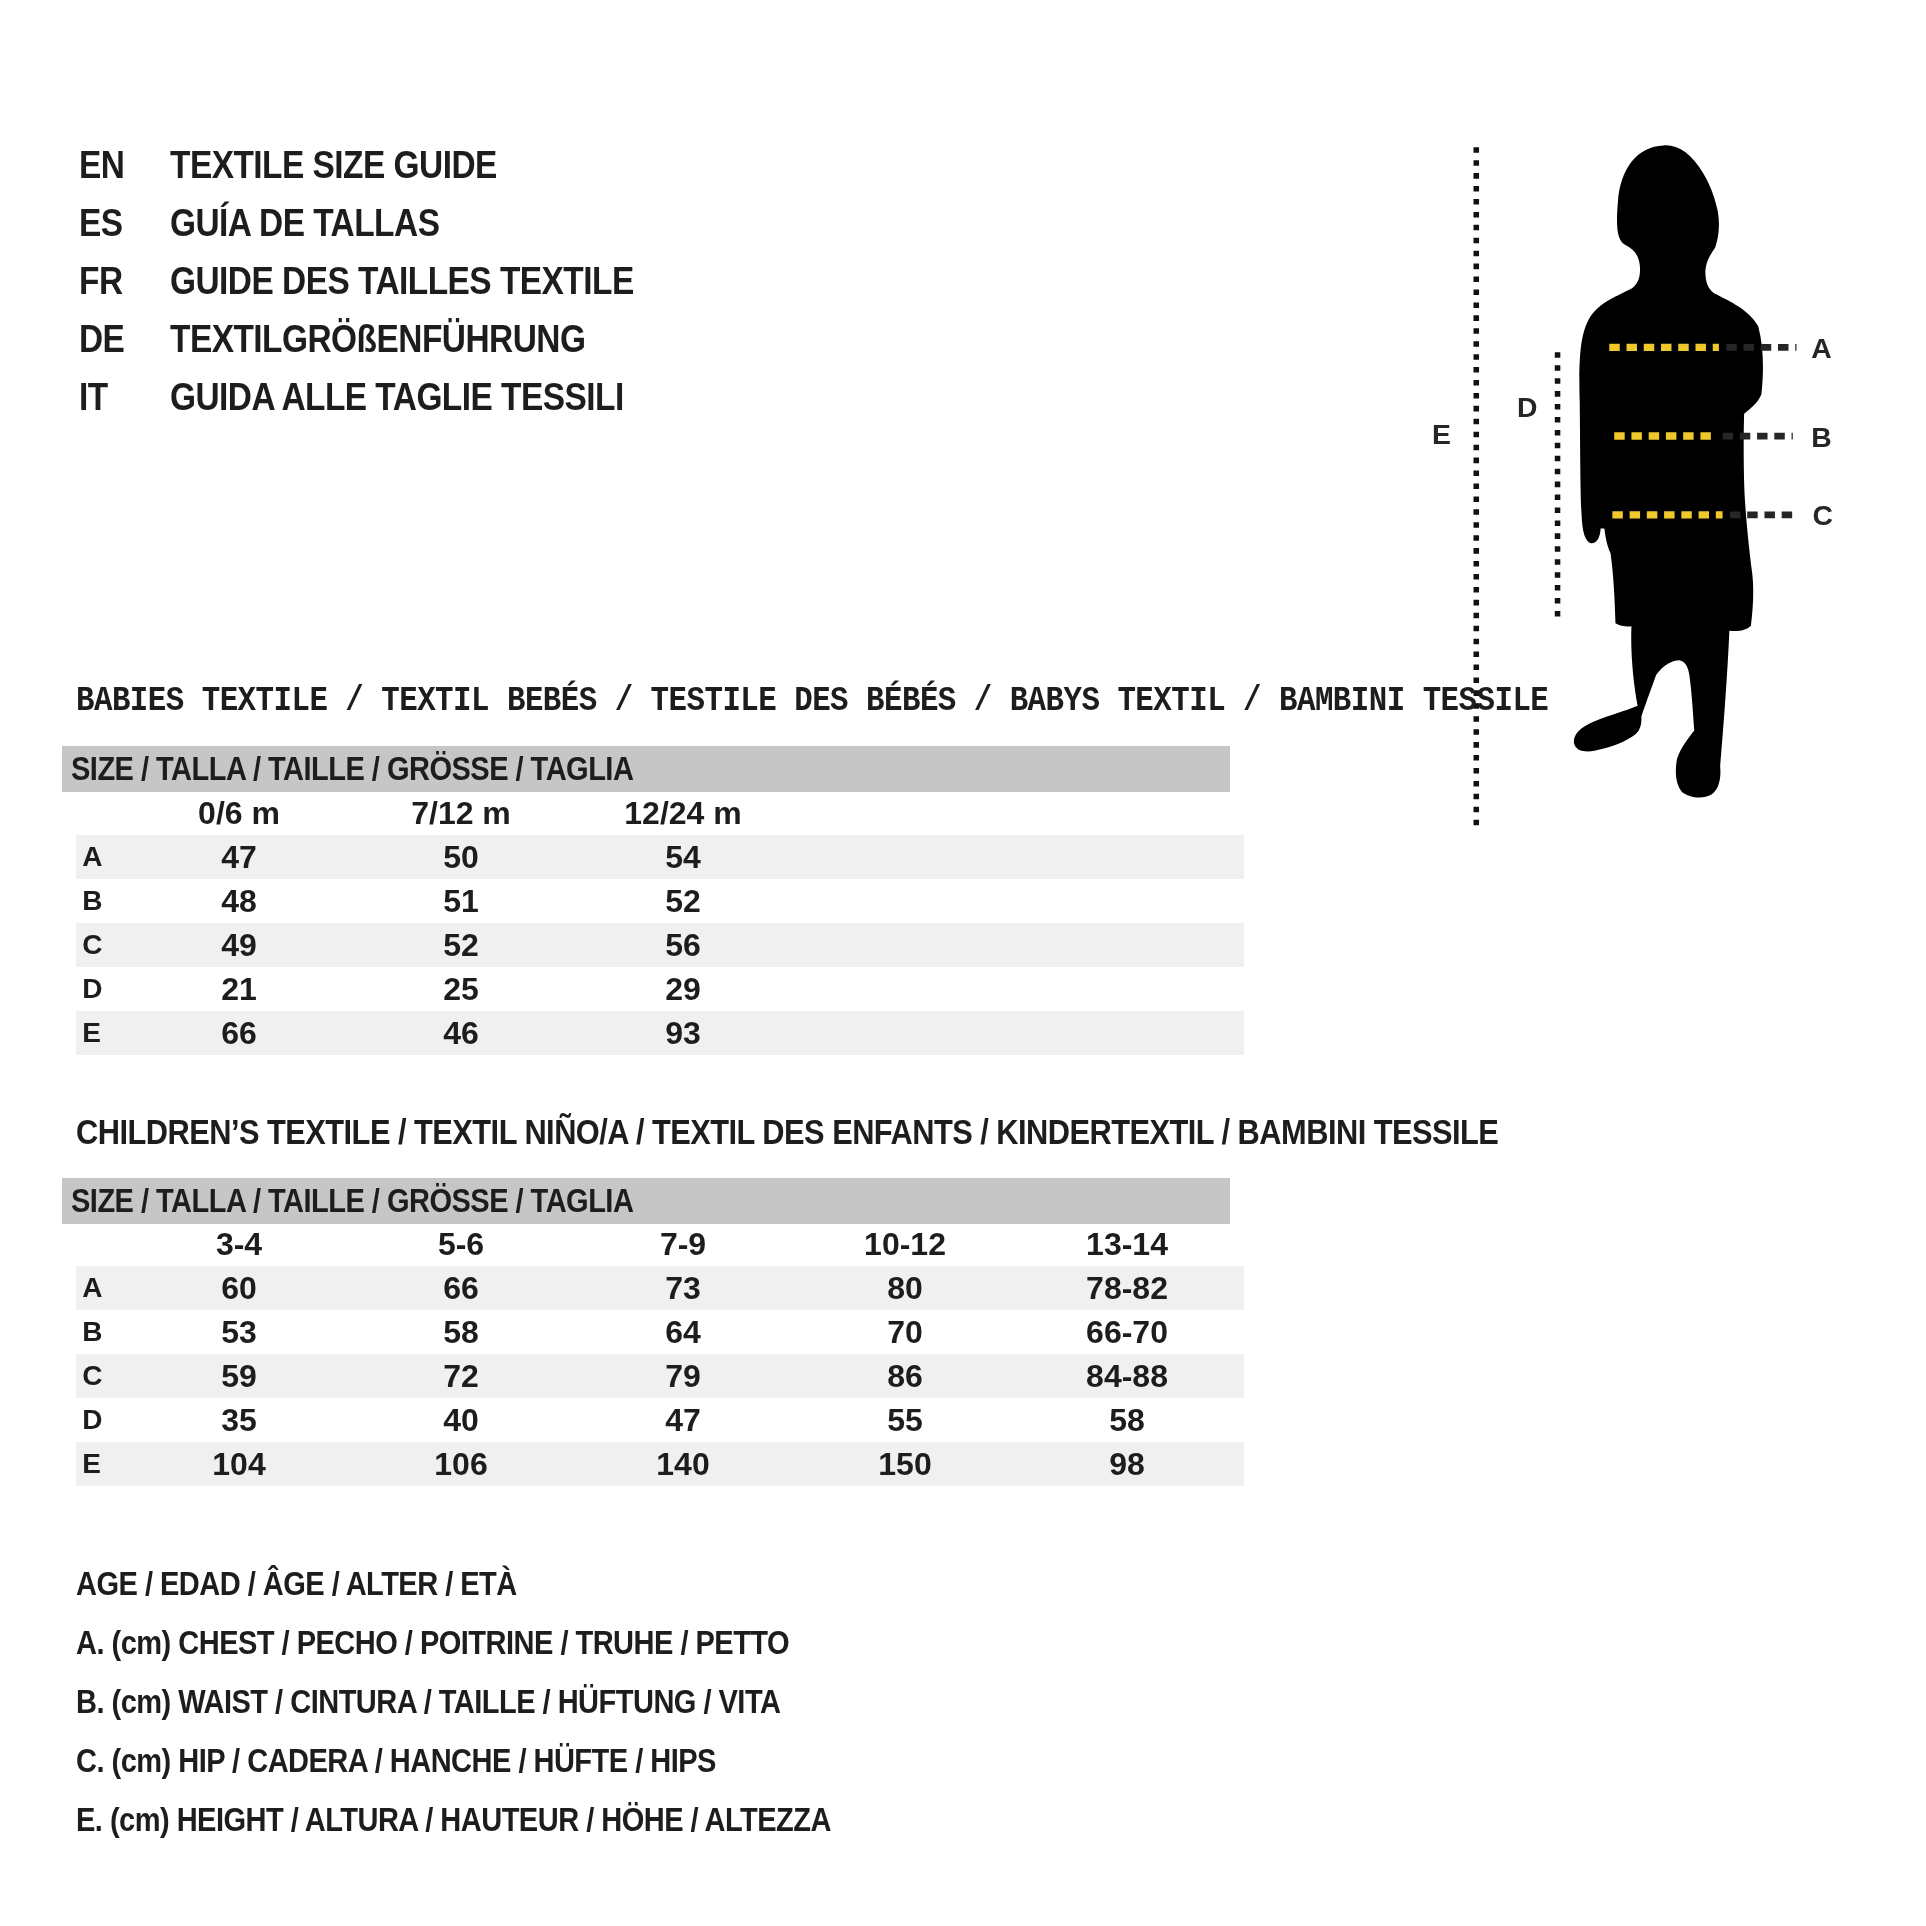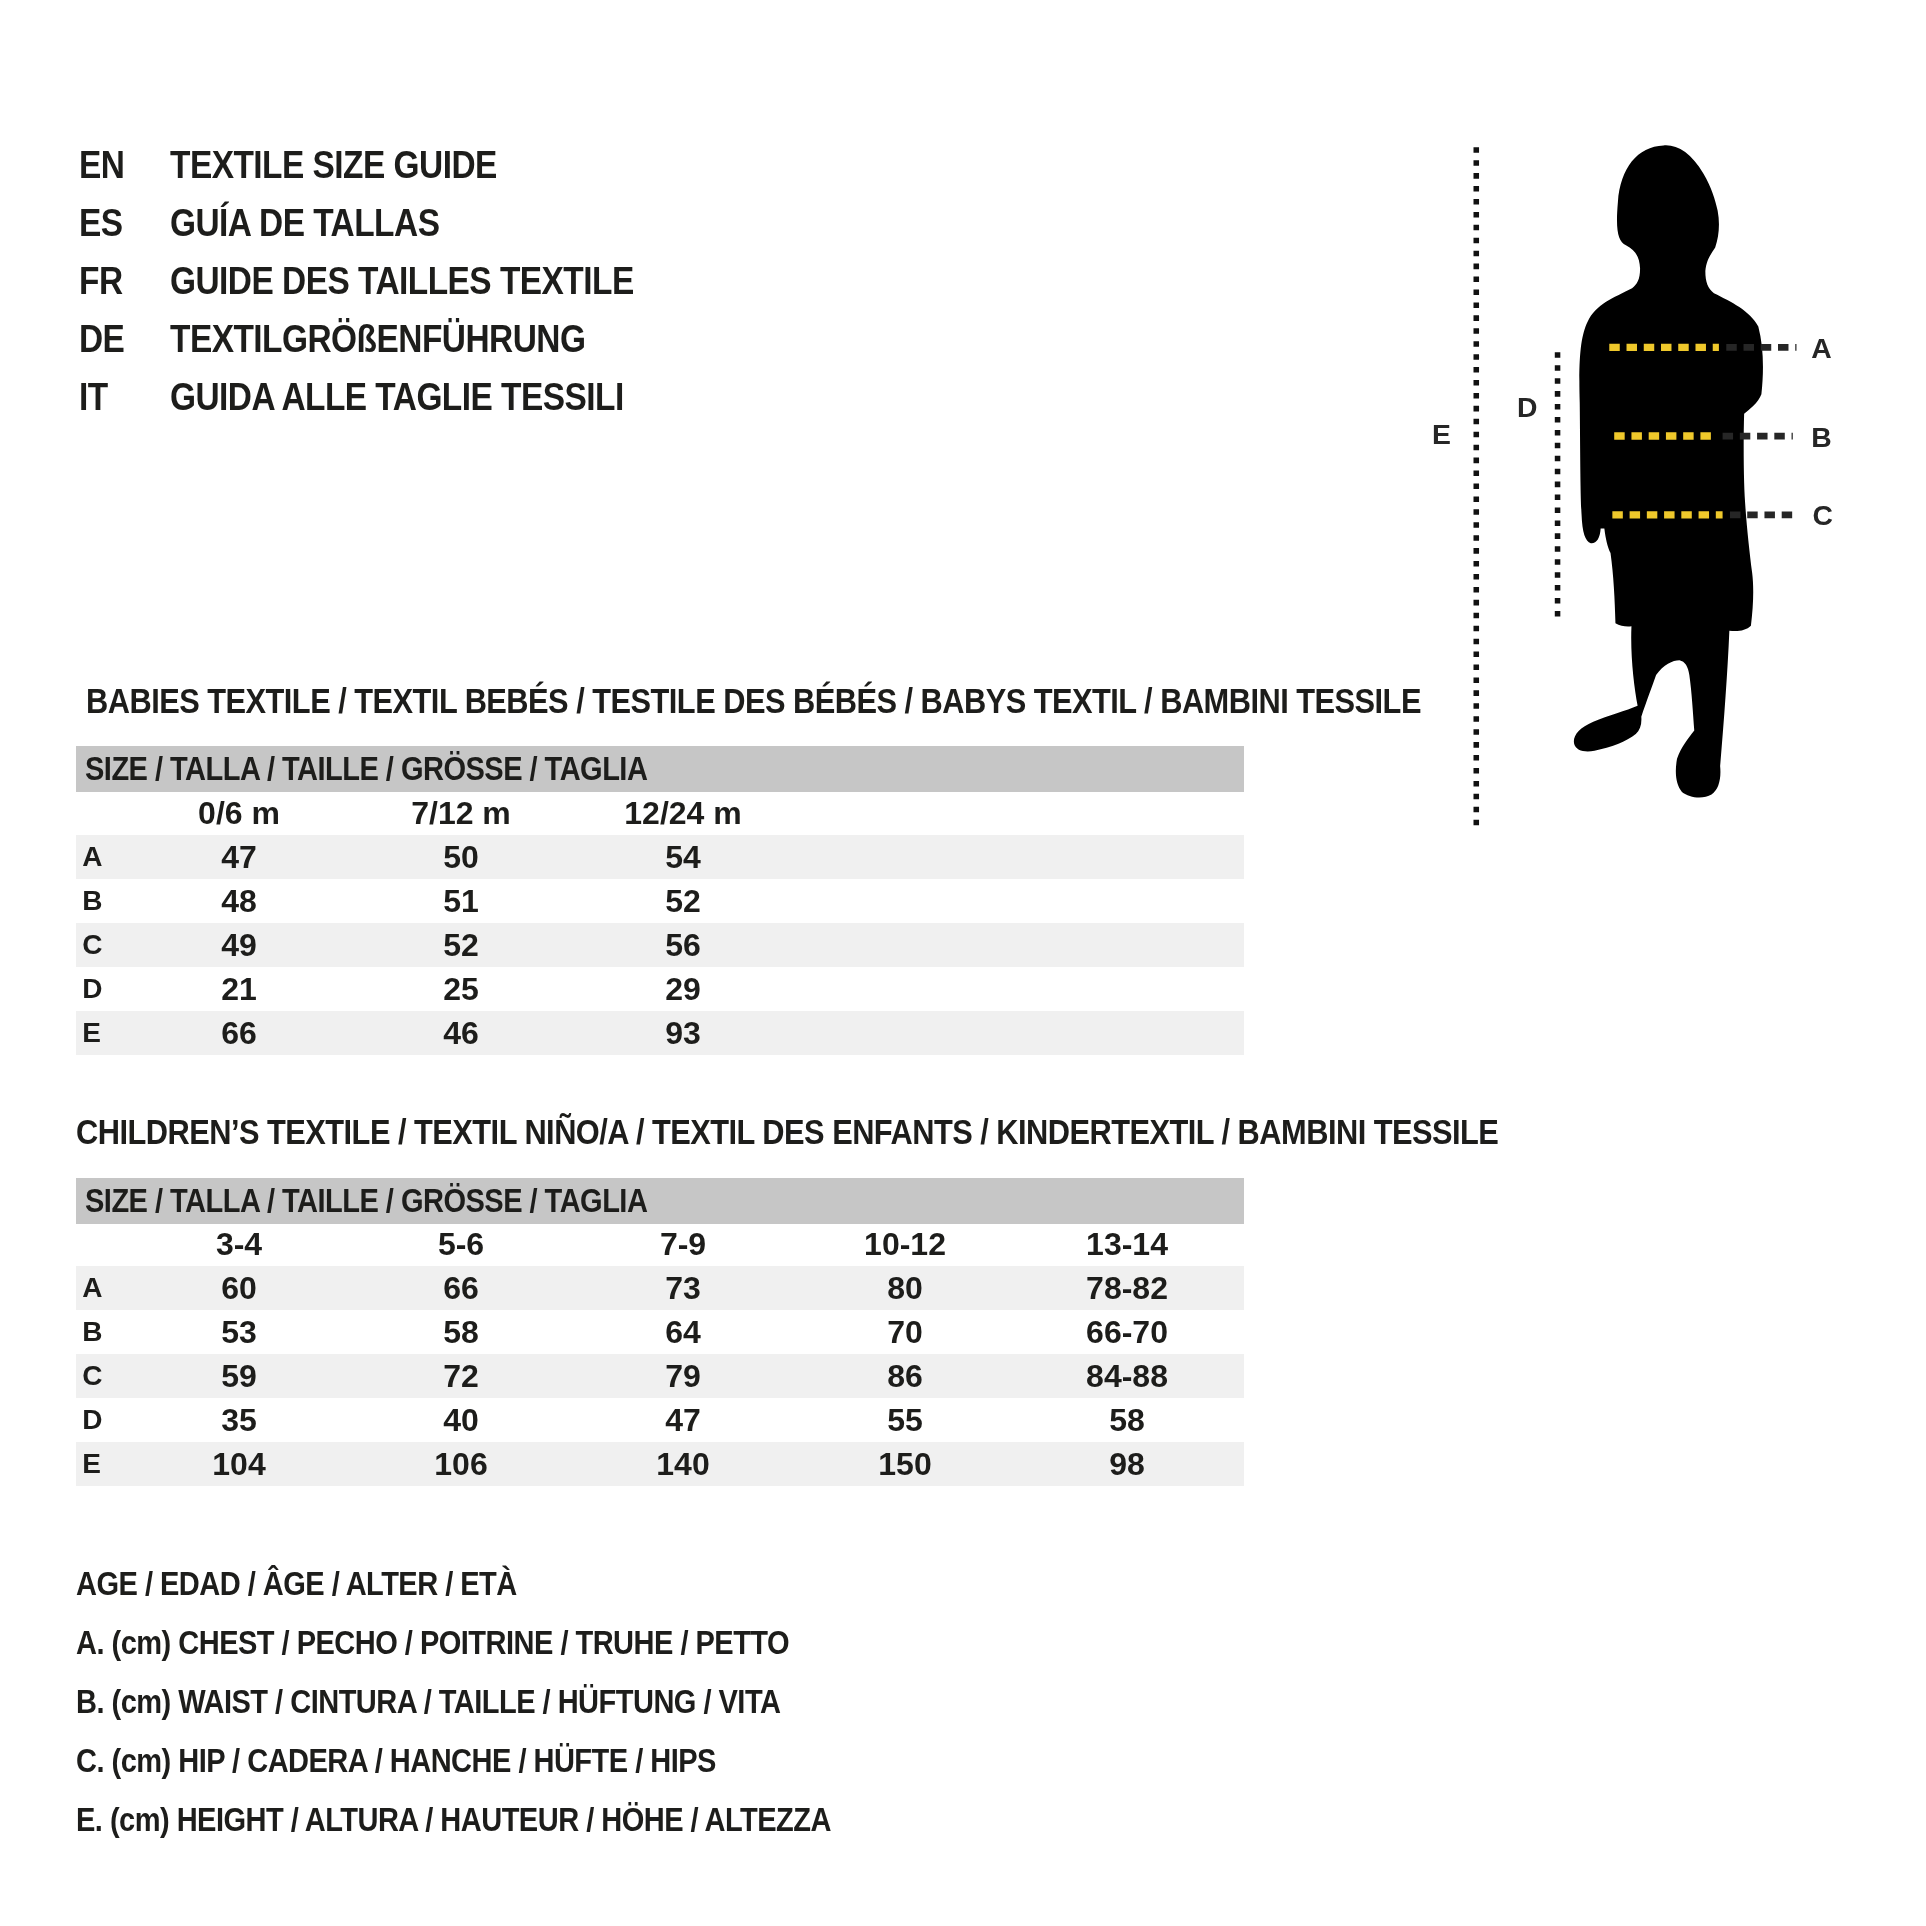--- a/index.html
+++ b/index.html
@@ -8,25 +8,25 @@
     font-family:"Liberation Sans","DejaVu Sans",sans-serif;color:#1d1d1b;margin-top:39px;
   }
   .abs{position:absolute;white-space:nowrap;}
   .cond{display:inline-block;transform:scaleX(0.88);transform-origin:0 50%;letter-spacing:-0.6px;}
   
   .lang-list{left:79px;top:97px;}
   .lang-row{display:flex;height:58px;align-items:center;font-weight:bold;font-size:38px;}
   .lang-code{width:91px;}
   
   .section-title{font-weight:bold;font-size:35px;}
-  .babies-title{left:86px;top:642px;}
+  .babies-title{left:76px;top:642px;font-family:Liberation Mono, monospace;}
   .children-title{left:76px;top:1073px;}
   
   .size-bar{
-    left:76px;width:1168px;height:46px;background:#c6c6c6;
+    left:62px;width:1168px;height:46px;background:#c6c6c6;
     display:flex;align-items:center;padding-left:8.6px;box-sizing:border-box;
     font-weight:bold;font-size:33px;
   }
   .babies-bar{top:707px;}
   .children-bar{top:1139px;}
   .table{left:76px;width:1168px;}
   .babies-table{top:753px;}
   .children-table{top:1184px;}
   .trow{display:grid;height:44px;align-items:center;width:1168px;}
   .cols-3{grid-template-columns:52px 222px 222px 222px;}

